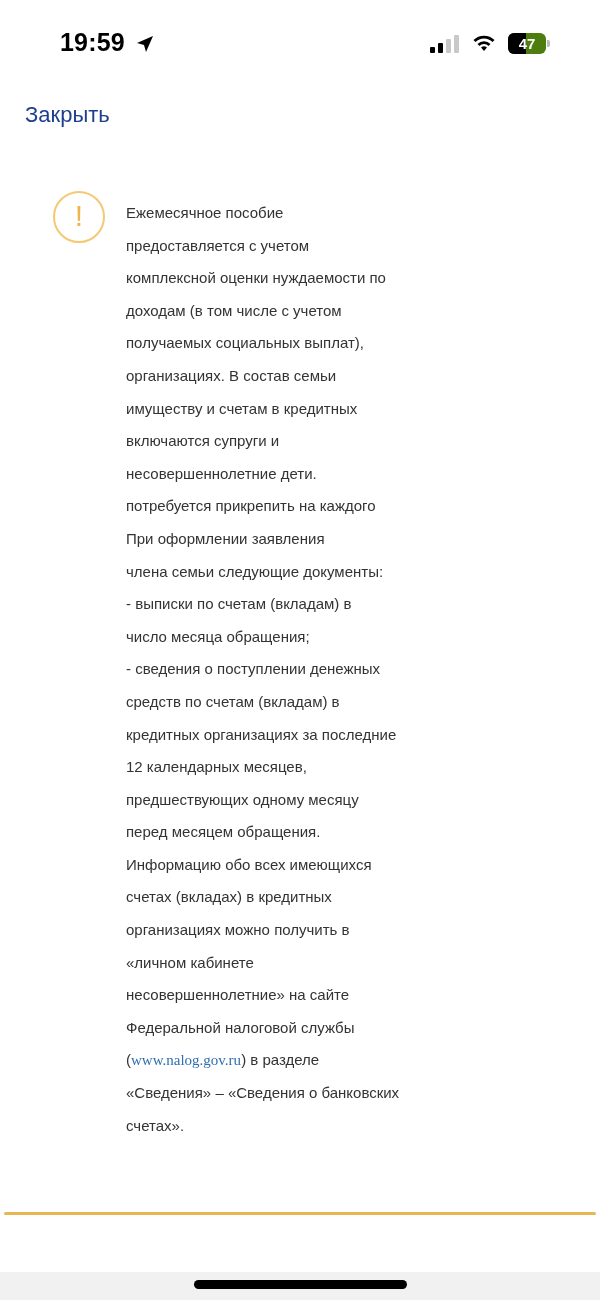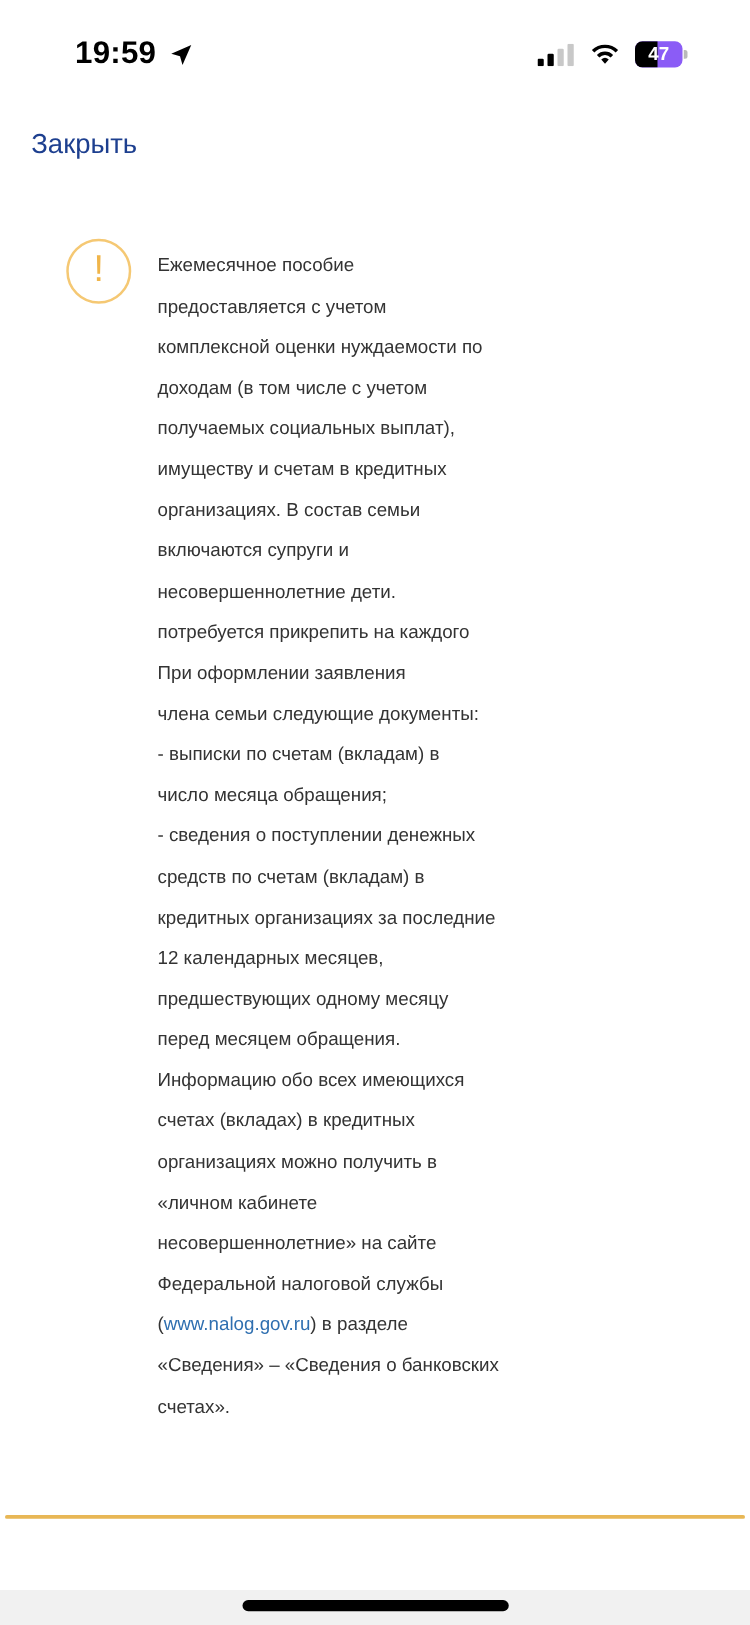--- a/index.html
+++ b/index.html
@@ -5,33 +5,33 @@
     * { box-sizing: border-box; margin: 0; padding: 0; }
     html, body { width: 600px; height: 1300px; background: #ffffff; overflow: hidden; }
     body { position: relative; font-family: "Liberation Sans", sans-serif; color: #333333; }
 
     .status-bar { position: absolute; left: 0; top: 0; width: 552px; height: 90px; }
     .time { position: absolute; left: 60px; top: 28px; font-size: 25px; font-weight: 600; color: #000; letter-spacing: 0.2px; }
     .loc-icon { position: absolute; left: 135px; top: 34px; width: 20px; height: 20px; }
     .signal { position: absolute; left: 430px; top: 35px; width: 32px; height: 18px; }
     .wifi { position: absolute; left: 472px; top: 34px; width: 24px; height: 18px; }
     .battery { position: absolute; left: 508px; top: 33px; width: 42px; height: 21px; }
-    .battery-body { position: absolute; left: 0; top: 0; width: 38px; height: 21px; border-radius: 6px; background: #8b5cf6; overflow: hidden; }
+    .battery-body { position: absolute; left: 0; top: 0; width: 38px; height: 21px; border-radius: 6px; background: #4d7c0f; overflow: hidden; }
     .battery-fill { position: absolute; left: 0; top: 0; width: 47%; height: 100%; background: #000; }
     .battery-text { position: absolute; left: 0; top: 0; width: 38px; height: 21px; line-height: 21px; text-align: center; font-size: 15px; font-weight: 700; color: #fff; }
     .battery-tip { position: absolute; left: 39px; top: 7px; width: 3px; height: 7px; border-radius: 0 2px 2px 0; background: #b9b9b9; }
 
     .close-link { position: absolute; left: 25px; top: 102px; font-size: 22px; color: #1d3f8f; cursor: pointer; }
 
     .warning-icon { position: absolute; left: 53px; top: 191px; width: 52px; height: 52px; border: 2px solid #f5c873; border-radius: 50%; }
     .warning-icon span { position: absolute; left: 0; top: 0; width: 100%; height: 100%; text-align: center; line-height: 46px; font-size: 30px; color: #f0b54a; font-weight: 400; }
 
     .info-text { position: absolute; left: 126px; top: 197px; width: 430px; font-size: 15px; line-height: 32.6px; color: #333333; }
     .info-text .line { display: block; white-space: nowrap; }
-    .link { color: #2f6fb0; cursor: pointer; }
+    .link { color: #2f6fb0; cursor: pointer; font-family: Liberation Serif, serif; }
 
     .divider { position: absolute; left: 4px; top: 1212px; width: 592px; height: 3px; background: #e8b755; border-radius: 2px; }
 
     .home-area { position: absolute; left: 0; top: 1272px; width: 600px; height: 28px; background: #f1f1f1; }
     .home-indicator { position: absolute; left: 194px; top: 8px; width: 213px; height: 9px; background: #000; border-radius: 5px; }
   </style>
 </head>
 <body>
 
 <div class="status-bar">
@@ -64,22 +64,22 @@
 <div class="warning-icon">
   <span>!</span>
 </div>
 
 <div class="info-text">
   <span class="line">Ежемесячное пособие</span>
   <span class="line">предоставляется с учетом</span>
   <span class="line">комплексной оценки нуждаемости по</span>
   <span class="line">доходам (в том числе с учетом</span>
   <span class="line">получаемых социальных выплат),</span>
+  <span class="line">организациях. В состав семьи</span>
   <span class="line">имуществу и счетам в кредитных</span>
-  <span class="line">организациях. В состав семьи</span>
   <span class="line">включаются супруги и</span>
   <span class="line">несовершеннолетние дети.</span>
   <span class="line">потребуется прикрепить на каждого</span>
   <span class="line">При оформлении заявления</span>
   <span class="line">члена семьи следующие документы:</span>
   <span class="line">- выписки по счетам (вкладам) в</span>
   <span class="line">число месяца обращения;</span>
   <span class="line">- сведения о поступлении денежных</span>
   <span class="line">средств по счетам (вкладам) в</span>
   <span class="line">кредитных организациях за последние</span>

